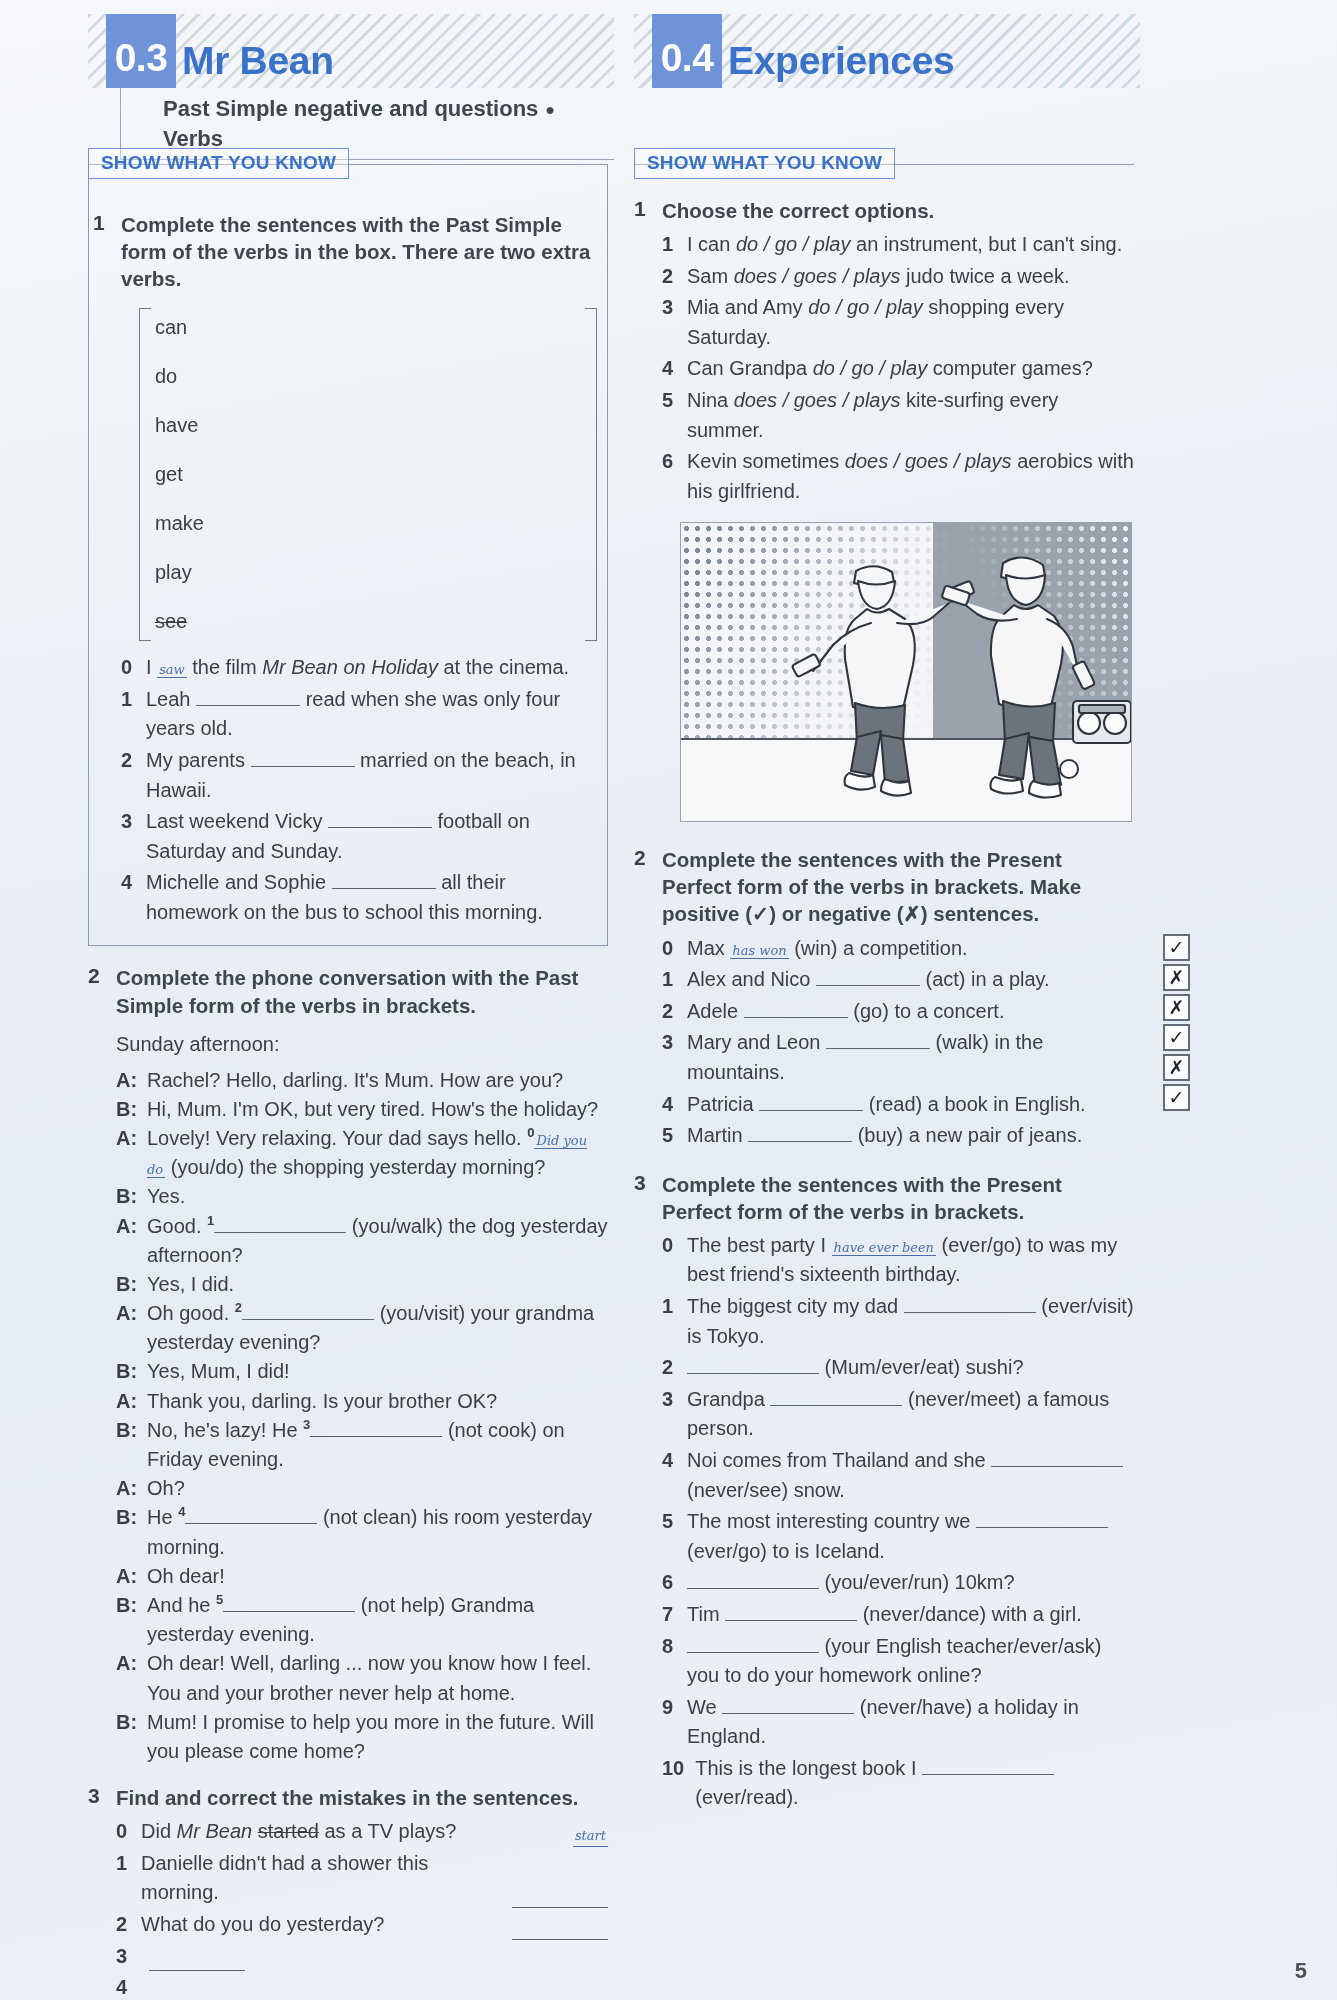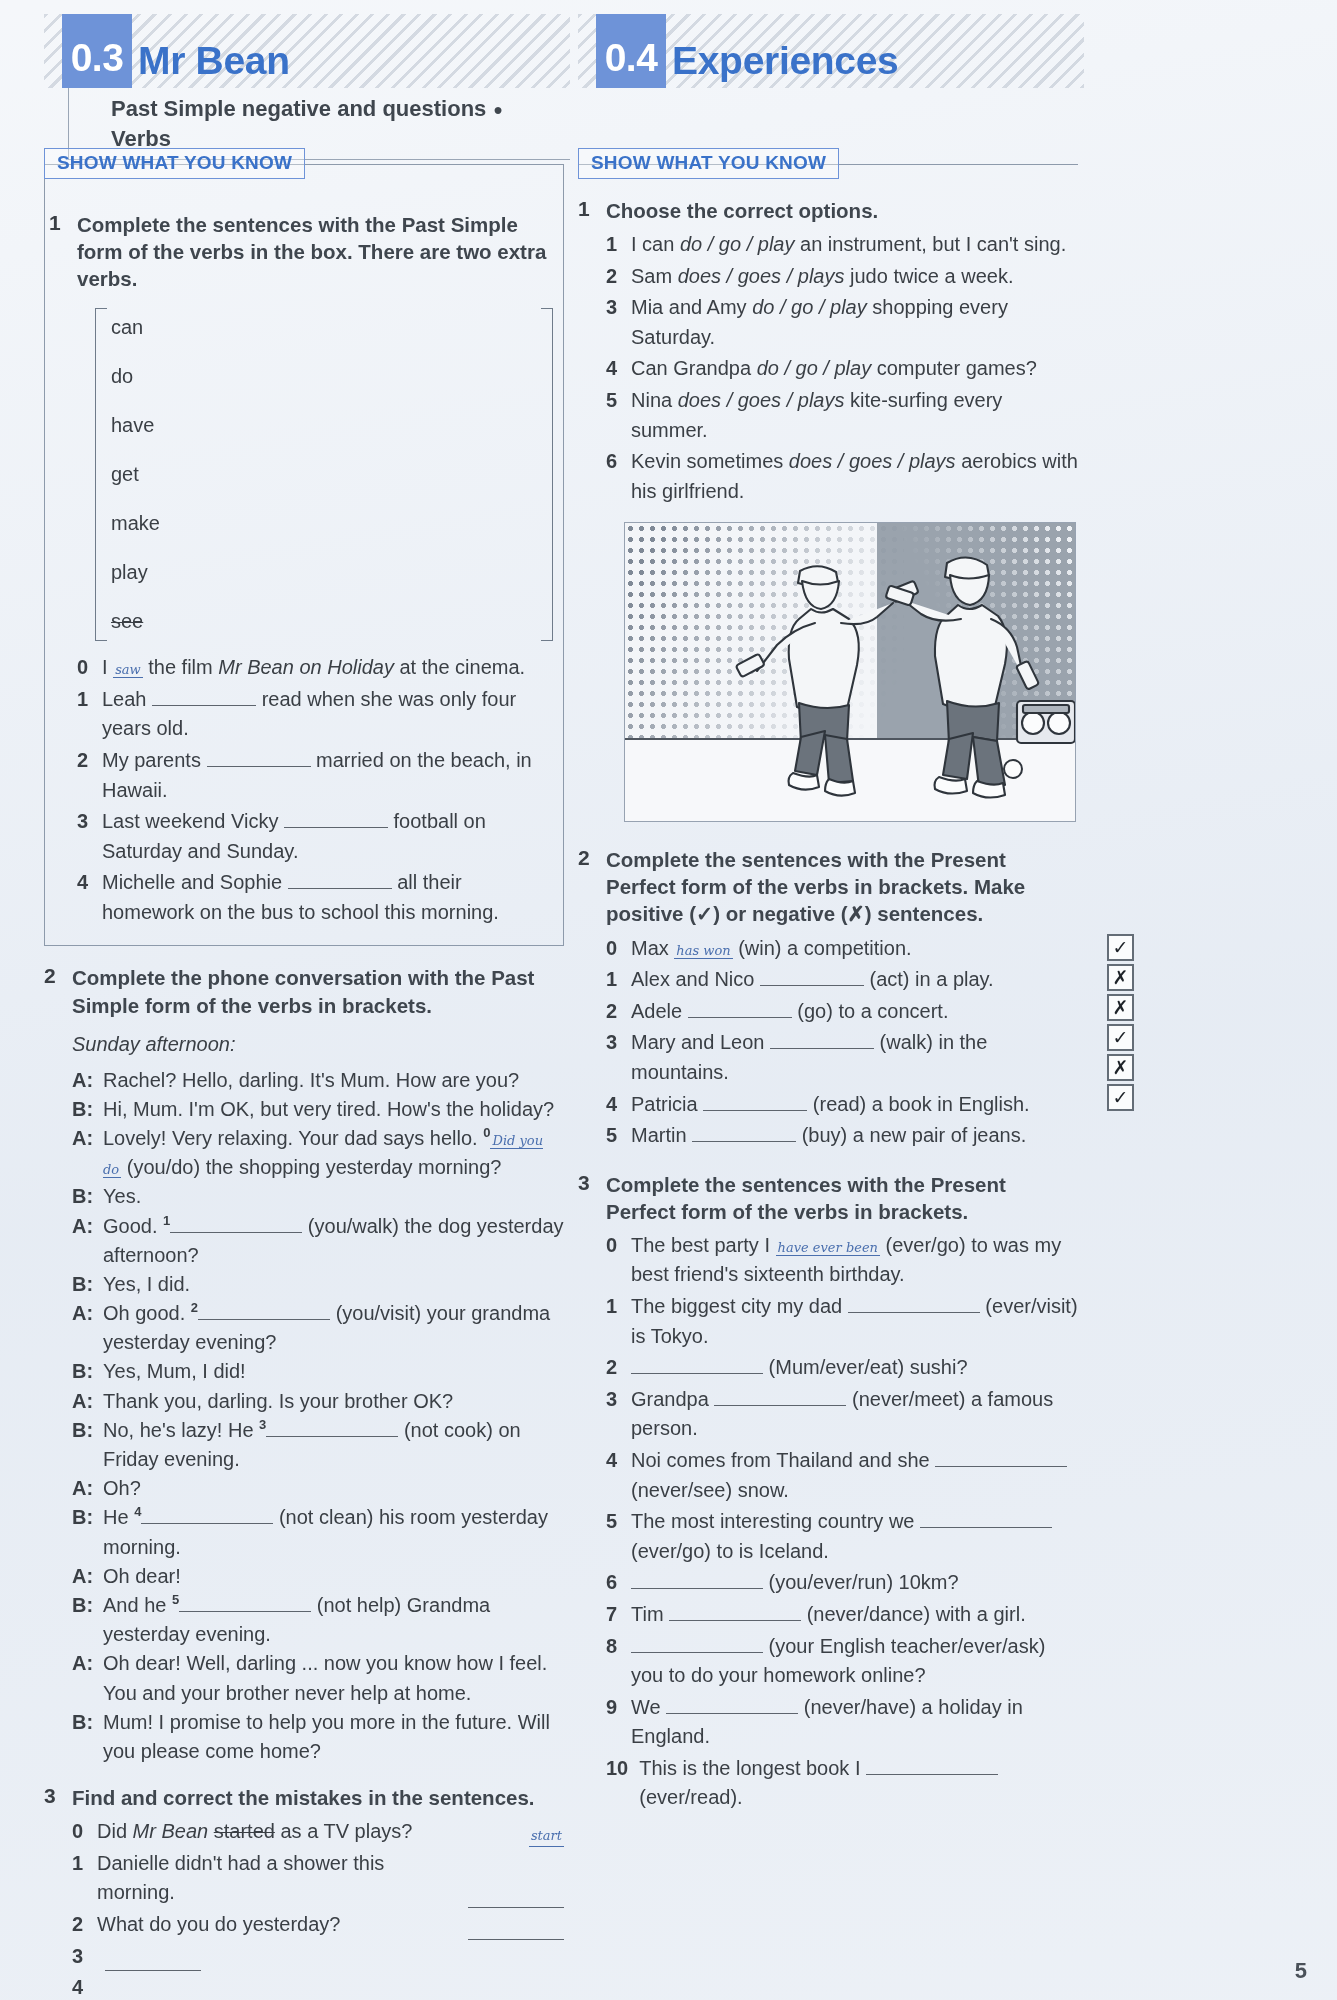--- a/index.html
+++ b/index.html
@@ -16,21 +16,21 @@
   .paper {
     position:absolute; inset:0;
     background:
       linear-gradient(170deg, rgba(255,255,255,.55), rgba(225,232,241,.35) 55%, rgba(238,242,247,.6)),
       #e9eef5;
   }
   .page {
     position:absolute; inset:0;
     padding:14px 26px 10px 44px;
   }
-  .cols { display:flex; gap:14px; height:100%; }
+  .cols { display:flex; gap:26px; height:100%;margin-left:44px; }
   .col { width:520px; position:relative; }
   .col.right { width:500px; }
 
   
   .unit-head { position:relative; height:108px; }
   .hatch {
     position:absolute; left:0; right:-6px; top:0; height:74px;
     background:repeating-linear-gradient(135deg,
        rgba(168,178,192,.42) 0 3px, rgba(0,0,0,0) 3px 11px);
   }
@@ -42,21 +42,21 @@
     position:absolute; left:0; right:0; bottom:8px;
     text-align:center; color:#fff; font-size:39px; font-weight:700;
     letter-spacing:-.5px;
   }
   .unit-title {
     position:absolute; left:94px; top:0; height:74px;
     display:flex; align-items:flex-end; padding-bottom:5px;
     font-size:39px; font-weight:700; color:#3a72c9; letter-spacing:-.3px;
   }
   .unit-sub {
-    position:absolute; left:24px; right:-6px; top:74px;
+    position:absolute; left:32px; right:-6px; top:74px;
     border-left:1px solid #9aa6b6; border-bottom:1px solid #9aa6b6;
     min-height:62px; padding:6px 4px 6px 42px;
     font-size:22px; font-weight:700; color:#3f464e; line-height:1.35;
   }
   .unit-sub .dot { font-size:16px; vertical-align:middle; padding:0 7px; }
   .right .unit-sub { min-height:40px; }
 
   
   .swyk-wrap { position:relative; margin-top:26px; }
   .swyk {
@@ -108,21 +108,21 @@
     font-family:"DejaVu Serif", serif; font-style:italic;
     color:#4a6fae; border-bottom:1px solid #4a6fae;
     padding:0 2px; font-size:13px;
   }
   .it { font-style:italic; }
   .sup { font-size:13px; vertical-align:super; font-weight:700; }
   .strike2 { text-decoration:line-through; text-decoration-thickness:1.2px; }
 
   
   .dlg { margin-top:14px; }
-  .dlg .stage { font-style:italic; font-size:20px; margin-bottom:10px; }
+  .dlg .stage { font-size:20px; margin-bottom:10px; }
   .turn { display:flex; gap:9px; font-size:20px; line-height:1.46; }
   .turn .spk { font-weight:700; min-width:22px; }
   .turn .txt { flex:1; }
   .ansline {
     display:inline-block; border-bottom:1px solid #5d646d;
     width:96px; margin-left:10px;
   }
   .ansrow { display:flex; align-items:flex-end; }
   .ansrow .sentence { flex:1; }
   .ansrow .ansline { flex:0 0 96px; margin-left:8px; }

